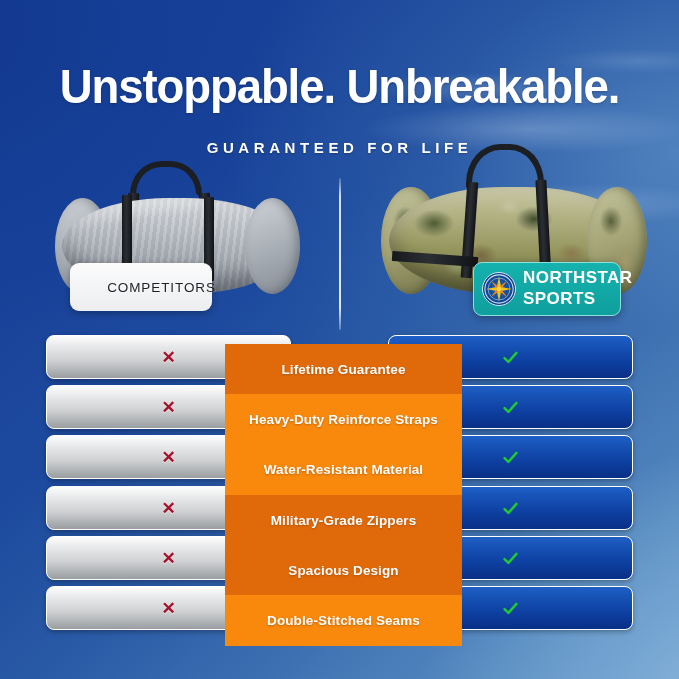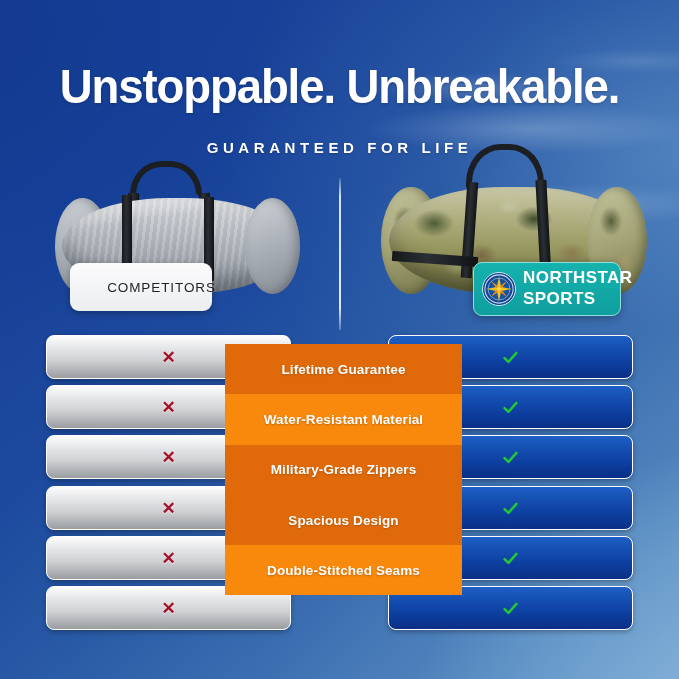--- a/index.html
+++ b/index.html
@@ -325,19 +325,20 @@
     </div>
     <div class="cell cell-right">
       <svg class="mark-check" viewBox="0 0 20 20">
           <path d="M3 10.6 L7.6 15.2 L17 4.6" fill="none" stroke="#22c933" stroke-width="2.9" stroke-linecap="round" stroke-linejoin="round"></path>
         </svg>
     </div>
   </div>
 
   <div id="feature-col">
     <div class="feature f-dark">Lifetime Guarantee</div>
+    <div class="feature f-light">Heavy-Duty Reinforce Straps</div>
     <div class="feature f-light">Water-Resistant Material</div>
     <div class="feature f-dark">Military-Grade Zippers</div>
     <div class="feature f-dark">Spacious Design</div>
     <div class="feature f-light">Double-Stitched Seams</div>
   </div>
 
 </div>
 
 </body></html>

